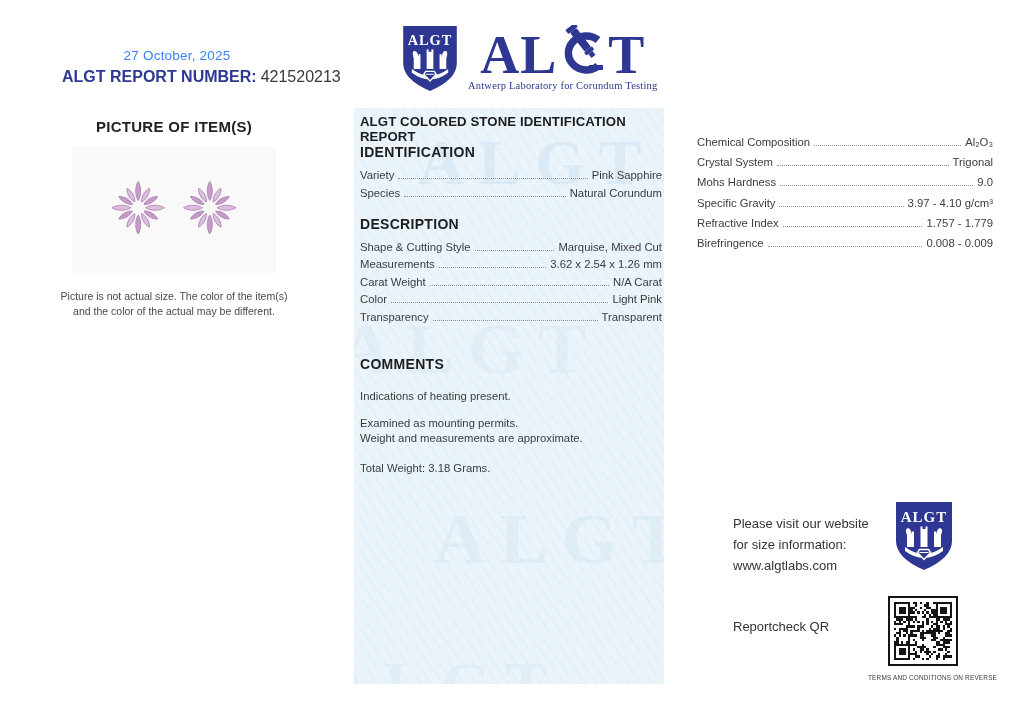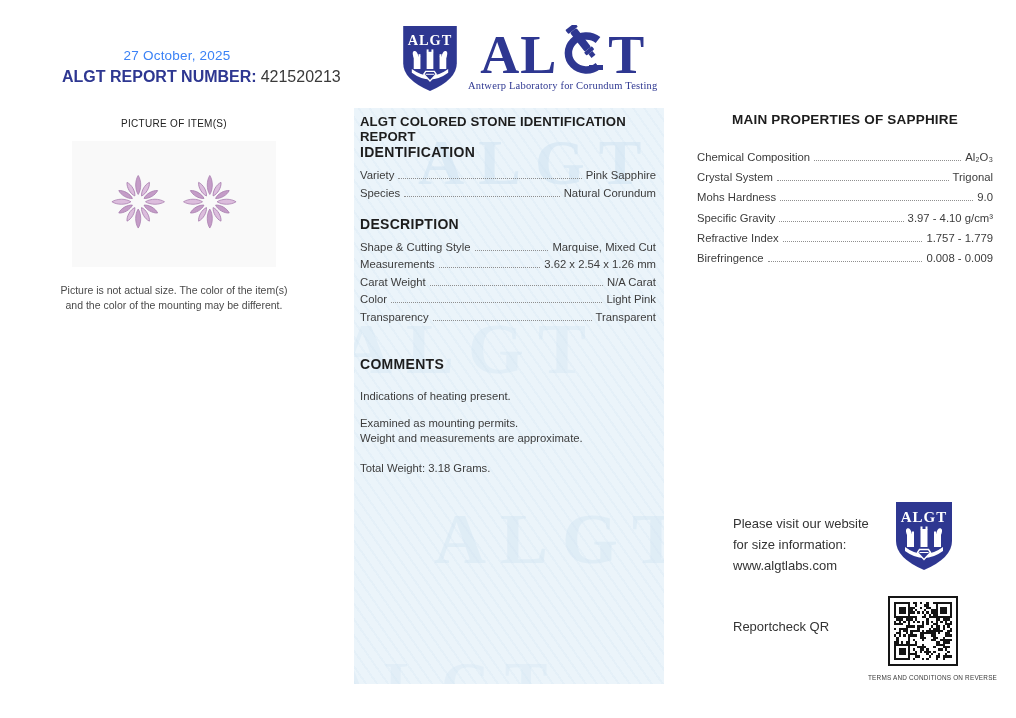--- a/index.html
+++ b/index.html
@@ -23,37 +23,37 @@
   .brand-right{margin-left:9px;display:flex;flex-direction:column;align-items:center}
   .wordmark-row{display:flex;align-items:flex-end;color:var(--navy);
       font-family:"Liberation Serif","DejaVu Serif",serif;font-weight:bold;
       font-size:54px;line-height:44px;letter-spacing:1px}
   .wordmark-row svg{margin:0 1px -2px 2px}
   .tagline{font-family:"Liberation Serif","DejaVu Serif",serif;font-size:10.5px;
       color:var(--navy);margin-top:3px;white-space:nowrap;letter-spacing:.2px}
 
   
   .picture-col{position:absolute;left:55px;top:118px;width:238px;text-align:center}
-  .pic-title{font-size:10px;font-weight:normal;color:#222;letter-spacing:.3px}
+  .pic-title{font-size:15px;font-weight:bold;color:#222;letter-spacing:.3px}
   .pic-frame{margin:12px auto 0;width:204px;height:126px;background:#f9f9f9;
       display:flex;align-items:center;justify-content:center}
   .pic-caption{margin-top:16px;font-size:10.5px;line-height:15px;color:#4a4a4a}
 
   
   .panel{position:absolute;left:354px;top:108px;width:310px;height:576px;
       background:var(--panel-bg);overflow:hidden}
   .panel::before{content:"";position:absolute;inset:0;
       background:repeating-linear-gradient(55deg,rgba(190,215,235,.14) 0 2px,rgba(255,255,255,0) 2px 9px)}
   .wm{position:absolute;font-family:"Liberation Serif","DejaVu Serif",serif;font-weight:bold;
       color:var(--watermark);opacity:.55;letter-spacing:14px;pointer-events:none;user-select:none}
   .wm1{font-size:64px;left:64px;top:18px}
   .wm2{font-size:72px;left:-14px;top:200px;opacity:.35}
   .wm3{font-size:72px;left:80px;top:390px;opacity:.4}
   .wm4{font-size:64px;left:-30px;top:540px;opacity:.3}
-  .panel-inner{position:relative;padding:6px 8px 0 6px}
+  .panel-inner{position:relative;padding:6px 2px 0 6px}
   .panel-title{font-size:13.2px;font-weight:bold;color:#1d1d1d;letter-spacing:.1px}
   .sec-heading{font-size:14px;font-weight:bold;color:#1d1d1d;letter-spacing:.3px}
   .sec-identification{}
   .sec-description{margin-top:17px}
   .sec-comments{margin-top:33px}
   .rows{margin-top:9px}
   .row{display:flex;align-items:flex-end;font-size:11.3px;color:#3c3c3c;margin-bottom:5.6px}
   .row .lbl{white-space:nowrap}
   .leader{flex:1;border-bottom:1.4px dotted #8f8f8f;margin:0 4px 2px}
   .row .val{white-space:nowrap}
@@ -148,21 +148,21 @@
               <path transform="rotate(330 27 29) translate(27 16)" d="M0 -7 C2.6 -3.4 2.6 3.4 0 7 C-2.6 3.4 -2.6 -3.4 0 -7 Z" fill="#dcbddd" stroke="#a97fb0" stroke-width=".7"></path>
             </g>
           </g>
         </defs>
         <use href="#cluster"></use>
         <use href="#cluster" x="64"></use>
       </svg>
     </div>
     <div class="pic-caption">
       <div>Picture is not actual size. The color of the item(s)</div>
-      <div>and the color of the mounting may be different.</div>
+      <div>and the color of the actual may be different.</div>
     </div>
   </div>
 
   <div class="panel">
     <div class="wm wm1">ALGT</div>
     <div class="wm wm2">ALGT</div>
     <div class="wm wm3">ALGT</div>
     <div class="wm wm4">ALGT</div>
     <div class="panel-inner">
       <div class="panel-title">ALGT COLORED STONE IDENTIFICATION REPORT</div>
@@ -222,21 +222,20 @@
             <div>Examined as mounting permits.</div>
             <div>Weight and measurements are approximate.</div>
           </div>
           <div class="p3">Total Weight: 3.18 Grams.</div>
         </div>
       </div>
     </div>
   </div>
 
   <div class="props-col">
-    <div class="props-title">MAIN PROPERTIES OF SAPPHIRE</div>
     <div class="props-rows">
       <div class="row">
           <span class="lbl">Chemical Composition</span>
           <span class="leader"></span>
           <span class="val">Al₂O₃</span>
         </div>
       <div class="row">
           <span class="lbl">Crystal System</span>
           <span class="leader"></span>
           <span class="val">Trigonal</span>

